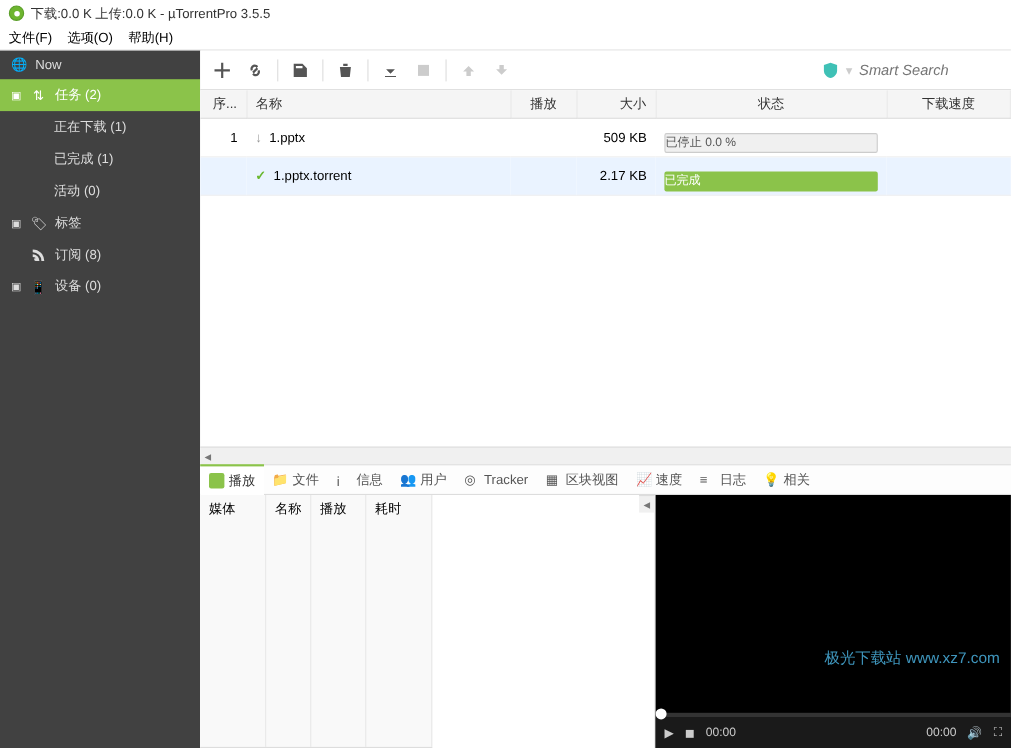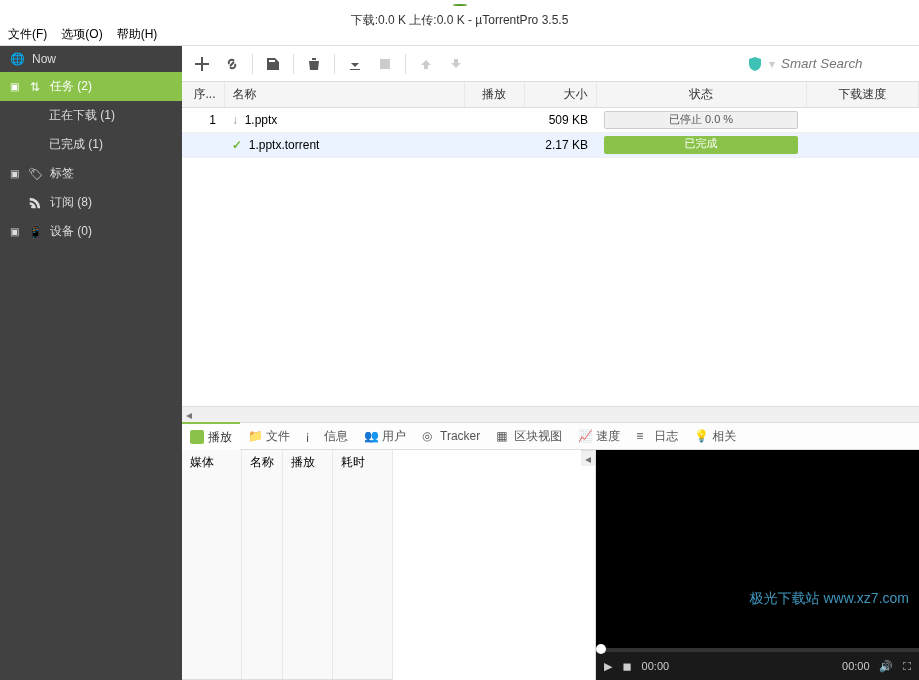--- a/index.html
+++ b/index.html
@@ -1,18 +1,18 @@
 <!DOCTYPE html>
 <html><head>
 <meta charset="utf-8">
 <style>
 * { box-sizing: border-box; margin: 0; padding: 0; }
 body { font-family: "Microsoft YaHei", Arial, sans-serif; font-size: 12px; background: #fff; width: 919px; height: 680px; overflow: hidden; }
 
-.titlebar { height: 24px; padding: 4px 8px; display: flex; align-items: center; gap: 6px; background: #fff; flex-direction: column; }
+.titlebar { height: 24px; padding: 4px 8px; display: flex; align-items: center; gap: 6px; background: #fff; }
 .titlebar .logo { width: 14px; height: 14px; border-radius: 50%; background: #6eb52f; border: 1px solid #5a9e28; position: relative; }
 .titlebar .logo::after { content: ""; position: absolute; width: 5px; height: 5px; background: #fff; border-radius: 50%; top: 4px; left: 4px; }
 .titlebar-text { font-size: 12px; color: #333; }
 
 .menubar { height: 22px; padding: 2px 8px; display: flex; gap: 14px; border-bottom: 1px solid #ddd; }
 .menubar span { cursor: default; }
 
 .main { display: flex; height: calc(680px - 46px); }
 
 .sidebar { width: 182px; background: #414141; color: #ddd; overflow-y: auto; }
@@ -31,21 +31,21 @@
 .toolbar .search { margin-left: auto; display: flex; align-items: center; gap: 6px; color: #aaa; padding-right: 12px; }
 .shield-ico { width: 16px; height: 16px; }
 
 .grid-wrap { flex: 1; overflow: auto; position: relative; min-height: 0; }
 .grid { width: 100%; border-collapse: collapse; }
 .grid th { text-align: left; font-weight: normal; background: #f5f5f5; border-bottom: 1px solid #ddd; border-right: 1px solid #e8e8e8; padding: 4px 8px; color: #333; }
 .grid th.right, .grid td.right { text-align: right; }
 .grid th.center, .grid td.center { text-align: center; }
 .grid td { padding: 3px 8px; border-bottom: 1px solid #f0f0f0; }
 .grid tr.sel { background: #eaf3ff; }
-.status-bar { height: 18px; background: #f0f0f0; border: 1px solid #ccc; border-radius: 2px; text-align: center; font-size: 11px; color: #555; width: 100%; }
+.status-bar { height: 18px; background: #f0f0f0; border: 1px solid #ccc; border-radius: 2px; text-align: left; font-size: 11px; color: #555; width: 100%; margin-top: 10px; }
 .status-done { background: #8bc34a; color: #fff; border: none; }
 .dl-ico { color: #999; }
 .chk-ico { color: #6ab82f; font-weight: bold; }
 .hscroll { height: 16px; background: #f0f0f0; border-top: 1px solid #ddd; display:flex; align-items:center; }
 .hscroll .thumb { width:14px; height:14px; display:flex; align-items:center; justify-content:center; color:#777; }
 
 .tabs { height: 28px; border-top: 1px solid #ddd; border-bottom: 1px solid #ddd; display: flex; align-items: center; background: #fdfdfd; }
 .tab { display: flex; align-items: center; gap: 4px; padding: 5px 8px; cursor: pointer; color: #555; }
 .tab.active { background: #fff; border-top: 2px solid #8bc34a; color: #333; }
 .tab .ico { width: 14px; height: 14px; }
@@ -86,20 +86,23 @@
     <div class="side-item active">
       <span class="expand-ico">▣</span>
       <span class="side-ico">⇅</span>
       <span>任务 (2)</span>
     </div>
     <div class="side-item side-child">
         <span>正在下载 (1)</span>
       </div>
     <div class="side-item side-child">
         <span>已完成 (1)</span>
+      </div>
+    <div class="side-item side-child">
+        <span>活动 (0)</span>
       </div>
     <div class="side-item">
       <span class="expand-ico">▣</span>
       <span class="side-ico">🏷</span>
       <span>标签</span>
     </div>
     <div class="side-item">
       <span class="expand-ico">&nbsp;</span>
       <span class="side-ico">
         <svg viewBox="0 0 16 16" width="14" height="14" fill="#ddd">

